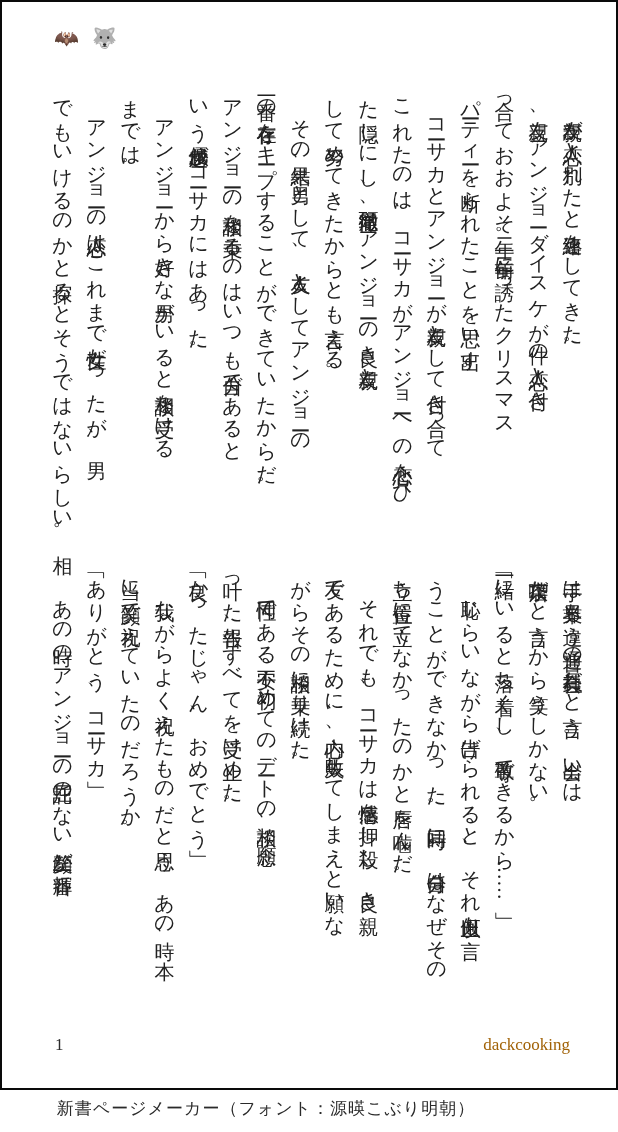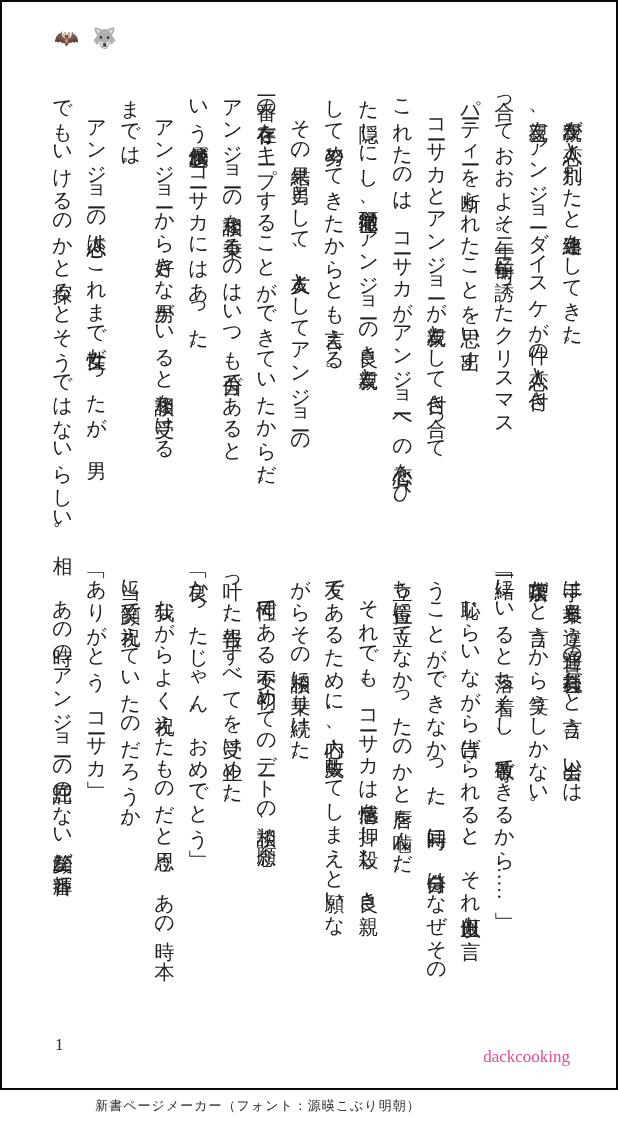--- a/index.html
+++ b/index.html
@@ -35,27 +35,28 @@
     letter-spacing:0;
   }
   .footer{
     position:absolute;top:1033px;left:0;width:618px;height:24px;
     font-size:17px;
   }
   .page-num{
     position:absolute;left:53px;top:0;color:#2b2b2b;
   }
   .author{
-    position:absolute;right:50px;top:12px;color:#ec4899;
+    position:absolute;right:50px;top:0;color:#a16207;
   }
   .caption{
     position:absolute;top:1097px;left:0;width:516px;
     text-align:center;
-    font-size:13px;color:#2a2a2a;
+    font-size:17px;color:#2a2a2a;
     letter-spacing:1px;
+    padding-left:8px;
   }
 </style>
 </head>
 <body>
 
 <div class="page">
 
   <div class="emoji-row">
     <span>🦇</span>
     <span>🐺</span>

